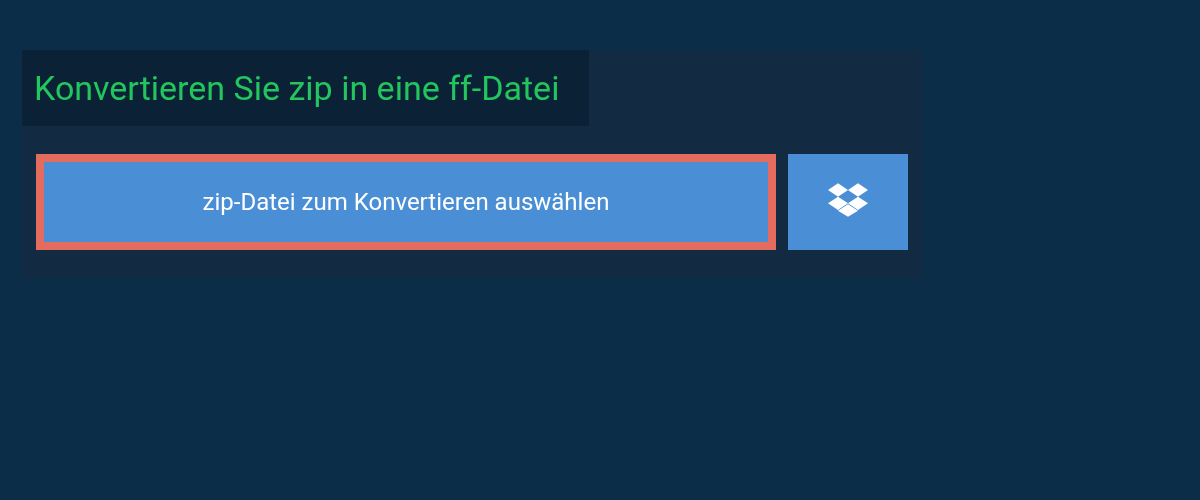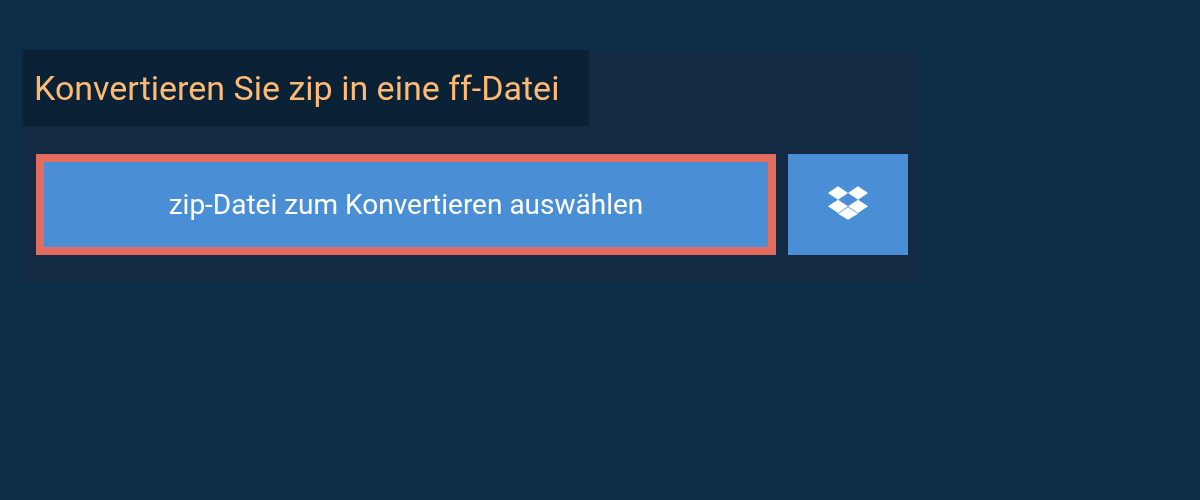--- a/index.html
+++ b/index.html
@@ -18,35 +18,35 @@
       position: absolute;
       left: 22px;
       top: 50px;
       width: 900px;
       background-color: #122b42;
     }
     .panel-header {
       background-color: #0b2236;
       display: inline-block;
       padding: 18px 30px 18px 12px;
-      color: #fdba74;
+      color: #22c55e;
       font-size: 34px;
       font-weight: 400;
     }
     .panel-body {
       padding: 28px 14px 28px 14px;
       display: flex;
       gap: 12px;
     }
     .primary-button {
       flex: 1;
       background-color: #4a8fd6;
       border: 8px solid #e36c5e;
       color: #ffffff;
-      font-size: 28px;
+      font-size: 24px;
       font-weight: 400;
       padding: 26px 20px;
       display: flex;
       align-items: center;
       justify-content: center;
       cursor: pointer;
     }
     .secondary-button {
       width: 120px;
       background-color: #4a8fd6;

